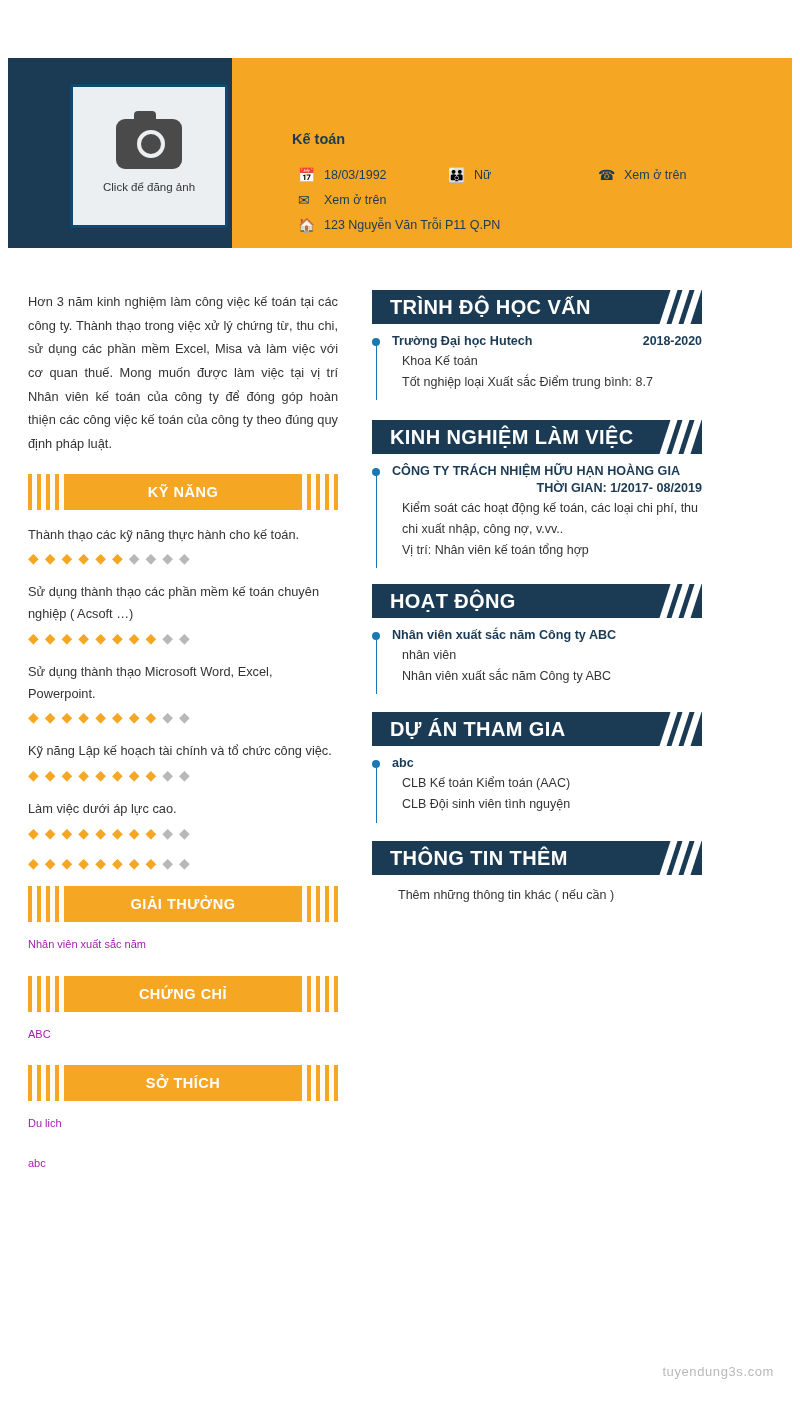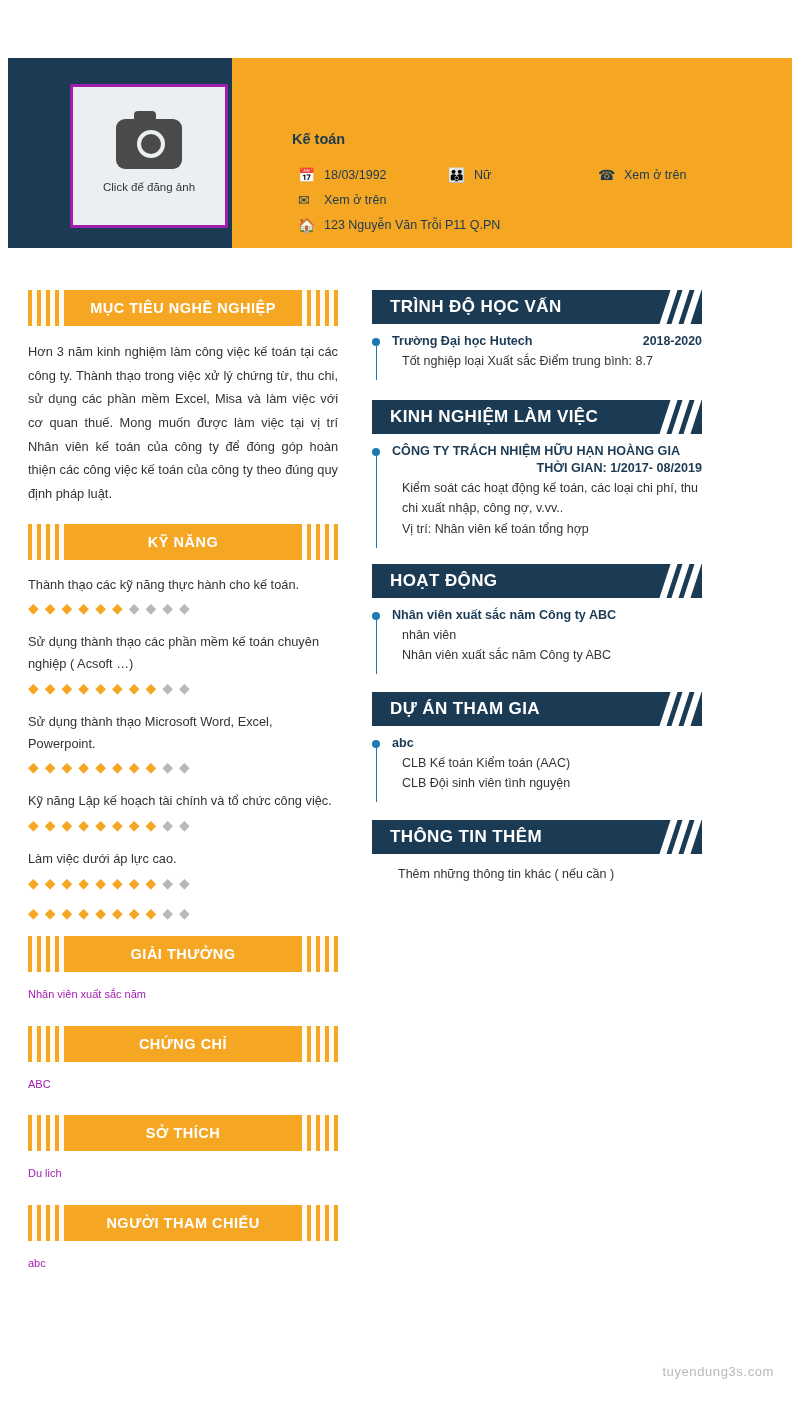--- a/index.html
+++ b/index.html
@@ -39,21 +39,21 @@
     height: 190px;
     background: #1b3a54;
   }
   .photo-box {
     position: absolute;
     left: 62px;
     top: 26px;
     width: 152px;
     height: 138px;
     background: #eceff1;
-    border: 3px solid #a21caf;
+    border: 3px solid #0c4a6e;
     border-radius: 2px;
     display: flex;
     flex-direction: column;
     align-items: center;
     justify-content: center;
   }
   .camera-icon {
     width: 66px;
     height: 50px;
     background: #4a4a4a;
@@ -208,21 +208,21 @@
     background: #1b3a54;
   }
   .sec-dark .label {
     position: absolute;
     left: 18px;
     top: 0;
     height: 34px;
     line-height: 34px;
     color: #ffffff;
     font-weight: bold;
-    font-size: 17px;
+    font-size: 20px;
     letter-spacing: 0.4px;
     z-index: 3;
   }
   .slashes {
     position: absolute;
     right: 6px;
     top: 0;
     height: 34px;
     z-index: 2;
     display: flex;
@@ -363,36 +363,20 @@
         <div class="info-item col-a">
           <span class="info-ic">🏠</span>
           <span class="info-txt">123 Nguyễn Văn Trỗi P11 Q.PN</span>
         </div>
       </div>
     </div>
   </div>
 
   <div class="left-col">
 
-    <div class="sec-orange">
-      <div class="bar"></div>
-      <div class="stripes-l">
-          <i></i>
-          <i></i>
-          <i></i>
-          <i></i>
-        </div>
-      <div class="stripes-r">
-          <i></i>
-          <i></i>
-          <i></i>
-          <i></i>
-        </div>
-      <div class="label">MỤC TIÊU NGHỀ NGHIỆP</div>
-    </div>
     <p class="body-text">Hơn 3 năm kinh nghiệm làm công việc kế toán tại các công ty. Thành thạo trong việc xử lý chứng từ, thu chi, sử dụng các phần mềm Excel, Misa và làm việc với cơ quan thuế. Mong muốn được làm việc tại vị trí Nhân viên kế toán của công ty để đóng góp hoàn thiện các công việc kế toán của công ty theo đúng quy định pháp luật.</p>
 
     <div class="sec-orange">
       <div class="bar"></div>
       <div class="stripes-l">
           <i></i>
           <i></i>
           <i></i>
           <i></i>
         </div>
@@ -465,56 +449,41 @@
       <div class="stripes-r">
           <i></i>
           <i></i>
           <i></i>
           <i></i>
         </div>
       <div class="label">SỞ THÍCH</div>
     </div>
     <p class="plain-line">Du lich</p>
 
-    <div class="sec-orange">
-      <div class="bar"></div>
-      <div class="stripes-l">
-          <i></i>
-          <i></i>
-          <i></i>
-          <i></i>
-        </div>
-      <div class="stripes-r">
-          <i></i>
-          <i></i>
-          <i></i>
-          <i></i>
-        </div>
-      <div class="label">NGƯỜI THAM CHIẾU</div>
-    </div>
     <p class="plain-line">abc</p>
 
   </div>
 
   <div class="right-col">
 
     <div class="sec-dark">
       <div class="bar"></div>
       <div class="slashes">
           <i></i>
           <i></i>
           <i></i>
         </div>
       <div class="label">TRÌNH ĐỘ HỌC VẤN</div>
     </div>
     <div class="entry clearfix">
       <span class="dot"></span>
       <span class="line"></span>
       <div class="e-right">2018-2020</div>
       <div class="e-title">Trường Đại học Hutech</div>
+      <div class="e-sub">Khoa Kế toán</div>
       <div class="e-sub">Tốt nghiệp loại Xuất sắc Điểm trung bình: 8.7</div>
     </div>
 
     <div class="sec-dark" style="margin-top:28px;">
       <div class="bar"></div>
       <div class="slashes">
           <i></i>
           <i></i>
           <i></i>
         </div>

